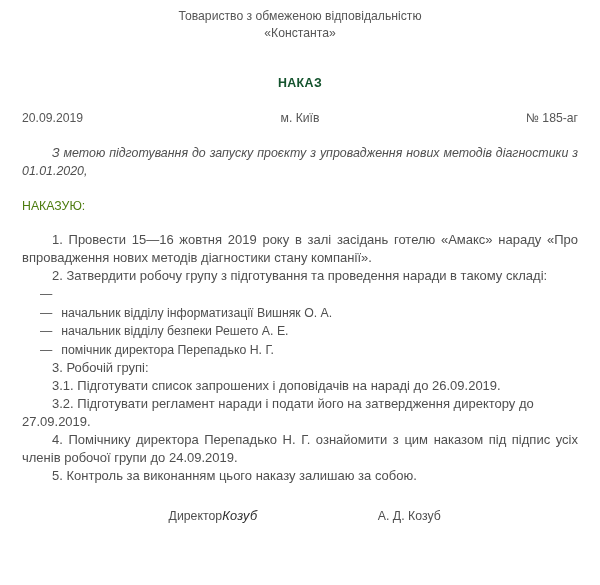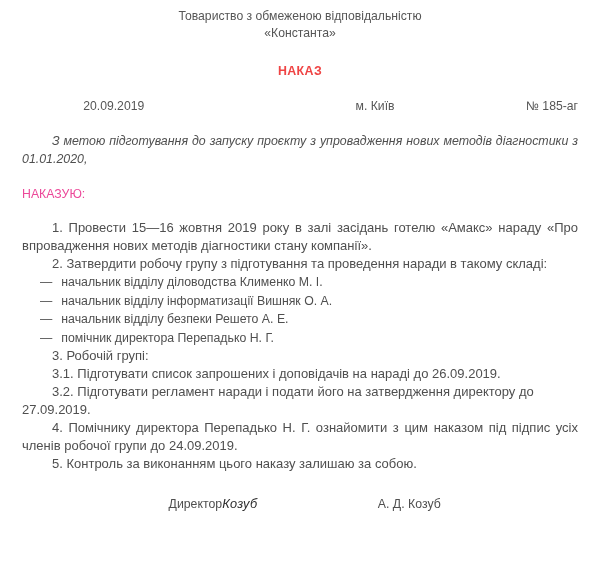--- a/index.html
+++ b/index.html
@@ -30,32 +30,32 @@
     font-size: 12.2px;
     line-height: 17px;
     padding-top: 8px;
     color: #565656;
   }
   .doc-title {
     text-align: center;
     font-size: 12.4px;
     font-weight: bold;
     letter-spacing: 0.4px;
-    color: #ef4444;
-    margin-top: 22px;
+    color: #14532d;
+    margin-top: 34px;
   }
   .meta-row {
     display: flex;
     align-items: baseline;
     margin-top: 21px;
     font-size: 12.2px;
     color: #565656;
   }
-  .meta-date   { flex: 0 0 33%; text-align: center; }
-  .meta-city   { flex: 0 0 34%; text-align: right; }
+  .meta-date   { flex: 0 0 33%; text-align: left; }
+  .meta-city   { flex: 0 0 34%; text-align: center; }
   .meta-number { flex: 0 0 33%; text-align: right; }
 
   
   .subject {
     margin-top: 20px;
     font-size: 12.2px;
     line-height: 16.5px;
     color: #565656;
     max-width: 330px;
   }
@@ -66,21 +66,21 @@
     font-size: 12.4px;
     line-height: 18px;
     text-align: justify;
     text-indent: 30px;
     color: #4f4f4f;
     font-style: italic;
   }
   .order-word {
     margin-top: 19px;
     font-size: 12.3px;
-    color: #ec4899;
+    color: #4d7c0f;
   }
   .clauses {
     margin-top: 18px;
   }
   .clause {
     font-size: 13px;
     line-height: 18px;
     text-align: justify;
     text-indent: 30px;
     color: #4f4f4f;
@@ -140,21 +140,20 @@
 
   <div class="order-word">НАКАЗУЮ:</div>
 
   <div class="clauses">
     <div class="clause">1. Провести 15—16 жовтня 2019 року в залі засідань готелю «Амакс» нараду «Про впровадження нових методів діагностики стану компанії».</div>
     <div class="clause nojustify">2. Затвердити робочу групу з підготування та проведення наради в такому складі:</div>
 
     <div>
       <div class="dash-item">
         <span class="dash">—</span>
-        <span>начальник відділу діловодства Клименко М. І.</span>
       </div>
       <div class="dash-item">
         <span class="dash">—</span>
         <span>начальник відділу інформатизації Вишняк О. А.</span>
       </div>
       <div class="dash-item">
         <span class="dash">—</span>
         <span>начальник відділу безпеки Решето А. Е.</span>
       </div>
       <div class="dash-item">

